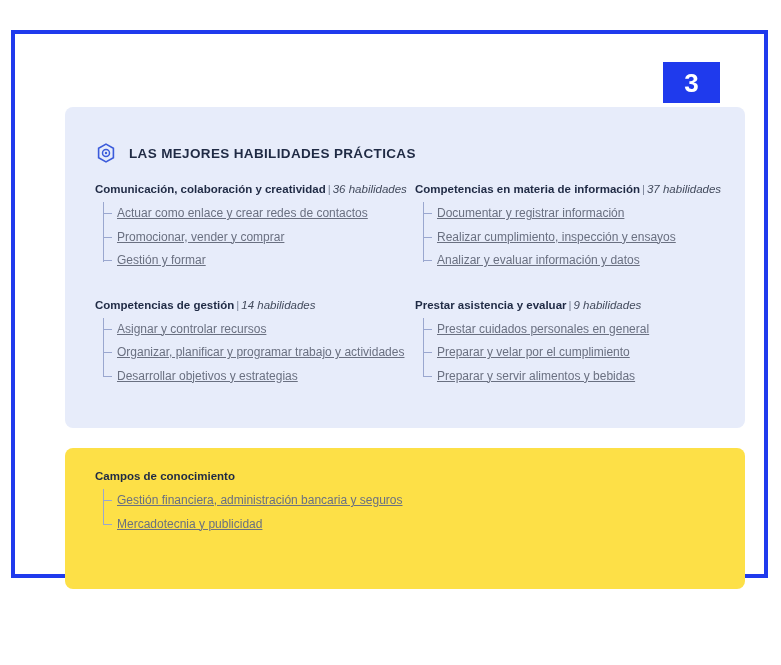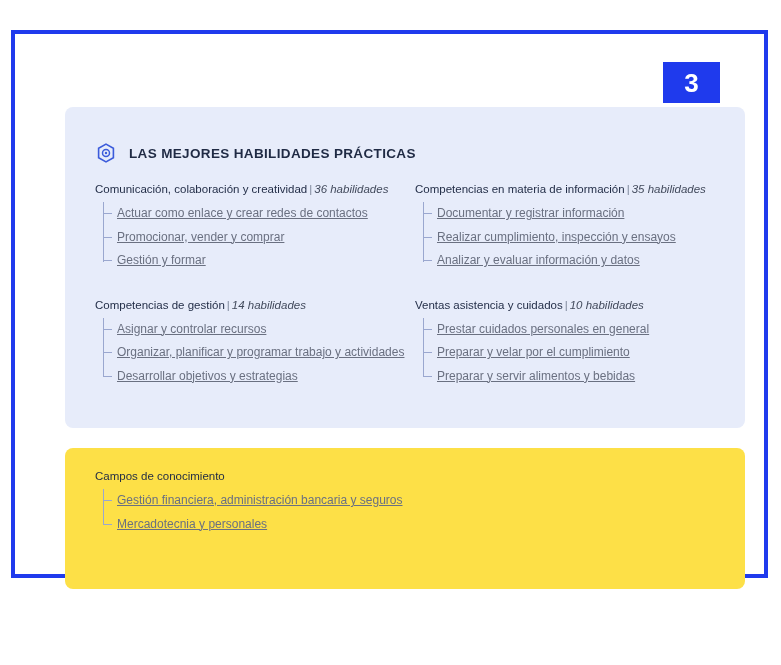--- a/index.html
+++ b/index.html
@@ -102,21 +102,21 @@
   }
 
   .group { position: relative; }
 
   .group-header {
     font-size: 11.5px;
     color: #1f2a44;
     margin-bottom: 7px;
     white-space: nowrap;
   }
-  .group-header .g-name { font-weight: normal; }
+  .group-header .g-name { font-weight: bold; }
   .group-header .g-sep  { color: #7c8599; font-weight: normal; padding: 0 2px; }
   .group-header .g-count{ font-style: italic; color: #4a5costumed; }
   .group-header .g-count{ color: #424a5c; font-style: italic; }
 
   
   .tree {
     position: relative;
     margin: 0;
     padding: 0 0 0 22px;
     list-style: none;
@@ -179,53 +179,53 @@
     <div class="groups-grid" id="skills-groups">
         <div class="group">
           <div class="group-header"><span class="g-name">Comunicación, colaboración y creatividad</span><span class="g-sep">|</span><span class="g-count">36 habilidades</span></div>
           <ul class="tree">
             <li>Actuar como enlace y crear redes de contactos</li>
             <li>Promocionar, vender y comprar</li>
             <li>Gestión y formar</li>
           </ul>
         </div>
         <div class="group">
-          <div class="group-header"><span class="g-name">Competencias en materia de información</span><span class="g-sep">|</span><span class="g-count">35 habilidades</span></div>
+          <div class="group-header"><span class="g-name">Competencias en materia de información</span><span class="g-sep">|</span><span class="g-count">37 habilidades</span></div>
           <ul class="tree">
             <li>Documentar y registrar información</li>
             <li>Realizar cumplimiento, inspección y ensayos</li>
             <li>Analizar y evaluar información y datos</li>
           </ul>
         </div>
         <div class="group">
           <div class="group-header"><span class="g-name">Competencias de gestión</span><span class="g-sep">|</span><span class="g-count">14 habilidades</span></div>
           <ul class="tree">
             <li>Asignar y controlar recursos</li>
             <li>Organizar, planificar y programar trabajo y actividades</li>
             <li>Desarrollar objetivos y estrategias</li>
           </ul>
         </div>
         <div class="group">
-          <div class="group-header"><span class="g-name">Ventas asistencia y cuidados</span><span class="g-sep">|</span><span class="g-count">10 habilidades</span></div>
+          <div class="group-header"><span class="g-name">Prestar asistencia y evaluar</span><span class="g-sep">|</span><span class="g-count">9 habilidades</span></div>
           <ul class="tree">
             <li>Prestar cuidados personales en general</li>
             <li>Preparar y velar por el cumplimiento</li>
             <li>Preparar y servir alimentos y bebidas</li>
           </ul>
         </div>
       </div>
   </section>
 
   <section class="card" id="knowledge-card">
     <div class="groups-grid" id="knowledge-groups">
         <div class="group">
           <div class="group-header"><span class="g-name">Campos de conocimiento</span></div>
           <ul class="tree">
             <li>Gestión financiera, administración bancaria y seguros</li>
-            <li>Mercadotecnia y personales</li>
+            <li>Mercadotecnia y publicidad</li>
           </ul>
         </div>
       </div>
   </section>
 
 </div>
 
 <div id="number-badge">3</div>
 
 </body></html>

